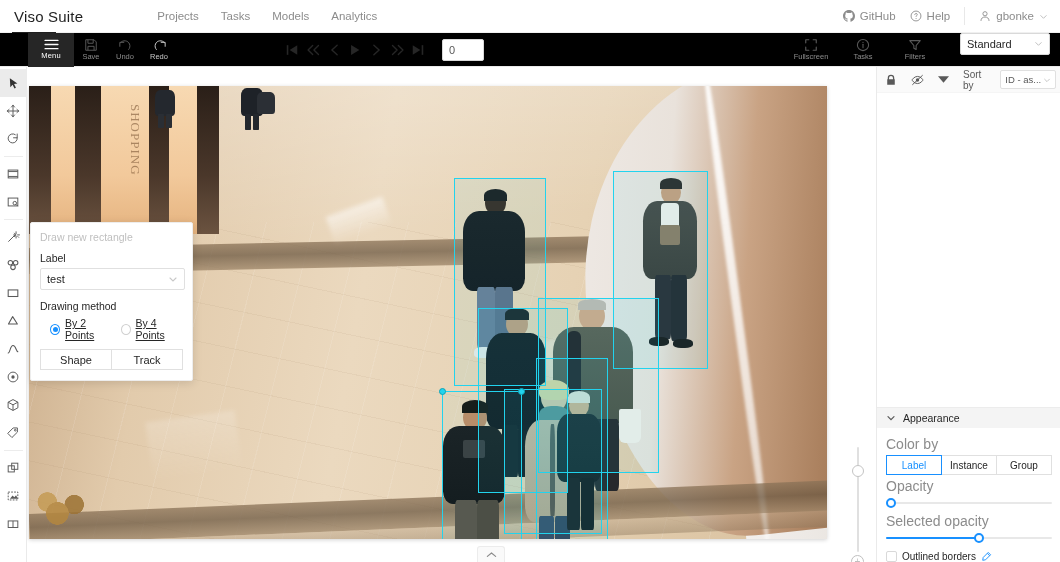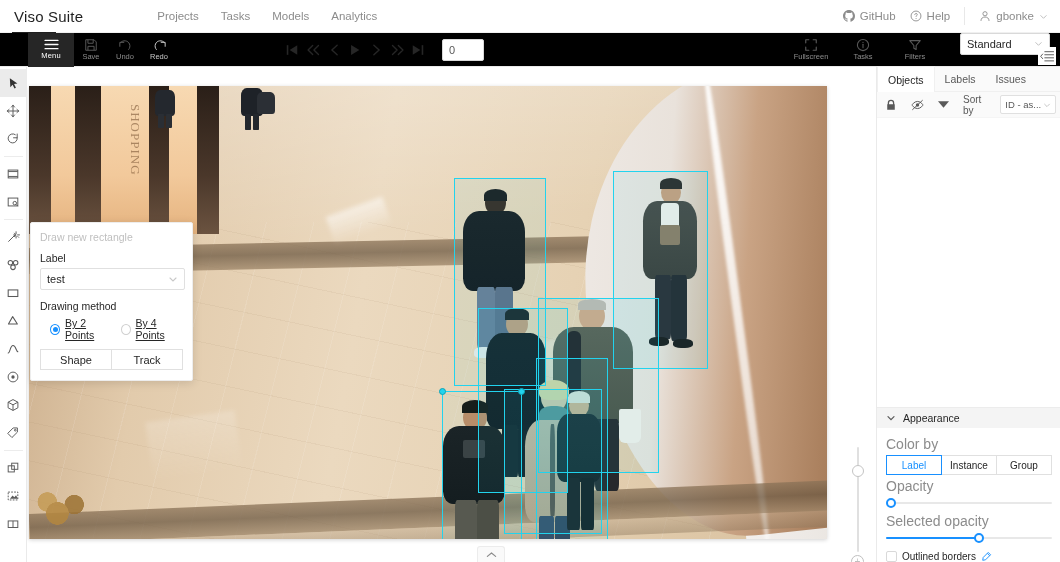--- a/index.html
+++ b/index.html
@@ -780,31 +780,20 @@
         </div>
       </div>
       <div class="btn-row">
         <div class="pbtn2">Shape</div>
         <div class="pbtn2">Track</div>
       </div>
     </div>
   </div>
 
   <div class="sidebar">
-    <div class="sb-tabs">
-      <div class="sb-tab active">Objects</div>
-      <div class="sb-tab">Labels</div>
-      <div class="sb-tab">Issues</div>
-      <div class="collapse-icon">
-        <svg width="14" height="13" viewBox="0 0 16 14" fill="none" stroke="#595959" stroke-width="1.1">
-            <path d="M5.5 1.5h10M5.5 5h10M5.5 8.5h10M5.5 12h10" stroke-linecap="round"></path>
-            <path d="M3 4.2L.8 6.8 3 9.4" stroke-linecap="round" stroke-linejoin="round"></path>
-          </svg>
-      </div>
-    </div>
     <div class="sb-ctrl">
       <span class="ci">
         <svg width="12" height="12" viewBox="0 0 14 14" fill="#595959">
             <path d="M3.2 6V4.6a3.8 3.8 0 0 1 7.6 0V6h.6v6.6H2.6V6zm1.5 0h4.6V4.6a2.3 2.3 0 0 0-4.6 0z"></path>
           </svg>
       </span>
       <span class="ci">
         <svg width="13" height="12" viewBox="0 0 16 14" fill="none" stroke="#595959" stroke-width="1.2">
             <path d="M1.2 7S3.8 2.6 8 2.6 14.8 7 14.8 7 12.2 11.4 8 11.4 1.2 7 1.2 7z"></path>
             <circle cx="8" cy="7" r="2.1" fill="#595959" stroke="none"></circle>

